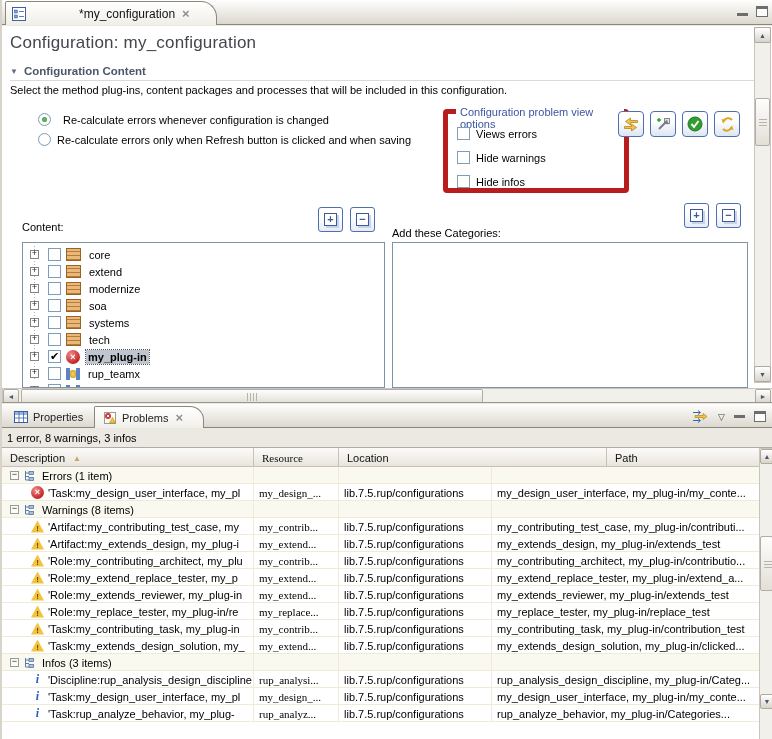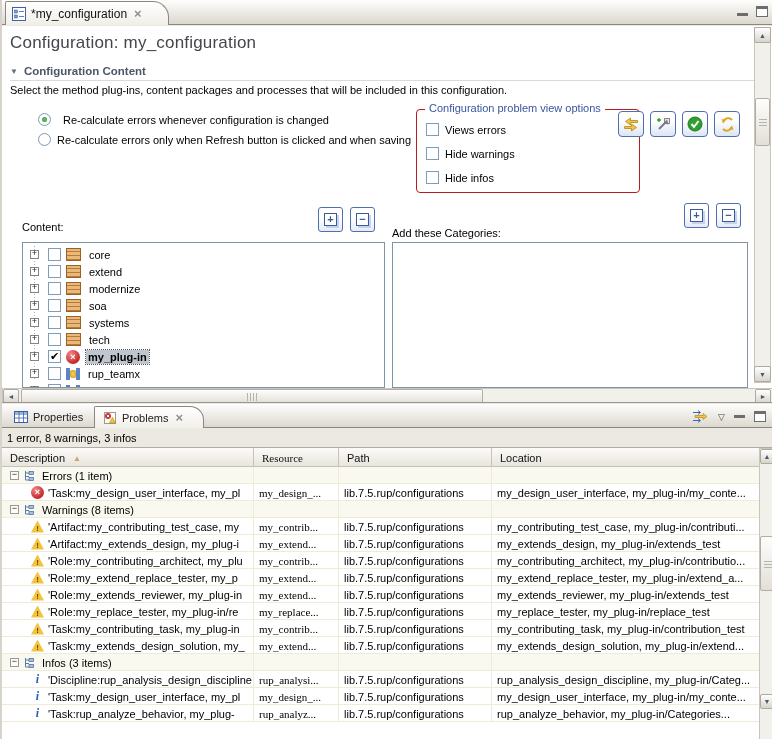--- a/index.html
+++ b/index.html
@@ -5,21 +5,21 @@
   * { box-sizing: border-box; margin: 0; padding: 0; }
   body { font-family: "Liberation Sans", sans-serif; font-size: 11px; color: #000; }
   .screen { position: relative; width: 772px; height: 739px; background: #ece9e2; overflow: hidden; border-left: 2px solid #d8d4cc; }
 
   
   .etabbar { position: absolute; left: 0; top: 0; width: 772px; height: 25px;
     background: linear-gradient(#fefefd, #dcd8cf); border-bottom: 1px solid #8a8781; }
   .etab { position: absolute; left: 3px; top: 1px; height: 24px; padding: 0 26px 0 6px;
     background: linear-gradient(#ffffff, #f0eee8); border: 1px solid #8a8781; border-bottom: none;
     border-radius: 2px 16px 0 0; display: flex; align-items: center; gap: 5px; }
-  .etab .tlabel { font-size: 12px; color: #111; }
+  .etab .tlabel { font-size: 12px; color: #111; margin-left: 48px; }
   .tclose { font: bold 13px "Liberation Sans", sans-serif; color: #8f8f8f; margin-left: 2px; cursor: default; }
   .winbtns { position: absolute; right: 6px; top: 6px; display: flex; gap: 8px; align-items: center; }
   .minico { width: 11px; height: 3px; background: #6d6d6d; margin-top: 6px; }
   .maxico { width: 12px; height: 11px; border: 1px solid #6d6d6d; border-top: 3px solid #6d6d6d; background: #fdfdfd; }
 
   
   .eform { position: absolute; left: 0; top: 26px; width: 772px; height: 380px; background: #ffffff; }
   .form-title { position: absolute; left: 8px; top: 7px; font-size: 17px; color: #45464c; letter-spacing: .2px; }
   .sec-hdr { position: absolute; left: 8px; top: 39px; width: 756px; border-bottom: 1px solid #dedad2; padding-bottom: 3px;
     display: flex; align-items: center; gap: 6px; }
@@ -28,22 +28,22 @@
   .sec-desc { position: absolute; left: 8px; top: 58px; color: #000; }
 
   
   .radio-row { position: absolute; left: 36px; display: flex; align-items: center; gap: 6px; }
   .radio { width: 13px; height: 13px; border: 1px solid #7f9db9; border-radius: 50%;
     background: radial-gradient(#ffffff 55%, #e8ecef); position: relative; }
   .radio.sel::after { content: ""; position: absolute; left: 3px; top: 3px; width: 5px; height: 5px;
     border-radius: 50%; background: radial-gradient(#6cc46c, #2e8f2e); }
 
   
-  .groupbox { position: absolute; left: 414px; top: 83px; width: 224px; height: 84px;
-    border: 1px solid #b91c1c; border-radius: 4px; }
+  .groupbox { position: absolute; left: 441px; top: 83px; width: 186px; height: 84px;
+    border: 5px solid #b91c1c; border-radius: 4px; }
   .grouplabel { position: absolute; left: 8px; top: -8px; background: #fff; padding: 0 4px; color: #3a55a0; }
   .cbrow { position: absolute; left: 9px; display: flex; align-items: center; gap: 6px; }
   .cbox { width: 13px; height: 13px; border: 1px solid #7f9db9; background: #fff;
     display: flex; align-items: center; justify-content: center; }
 
   
   .tbtn { position: absolute; top: 85px; width: 26px; height: 26px; border: 1px solid #4f6fae; border-radius: 4px;
     background: linear-gradient(#ffffff 35%, #dde5f4); display: flex; align-items: center; justify-content: center; }
 
   
@@ -352,22 +352,22 @@
 
     <div class="pstatus">1 error, 8 warnings, 3 infos</div>
 
     <div class="ptable">
       <div class="phead">
         <div class="hcell c-desc">
           <span>Description</span>
           <span class="sort">▲</span>
         </div>
         <div class="hcell c-res">Resource</div>
+        <div class="hcell c-loc">Location</div>
         <div class="hcell c-path">Path</div>
-        <div class="hcell c-loc">Location</div>
         <div class="hcell" style="width:14px; padding:0;"></div>
       </div>
 
       <div class="prow group" style="top:19px;">
         <div class="pcell c-desc">
             <span class="gexp">−</span>
             <svg width="13" height="13">
               <path d="M2.5 2 V11 M2.5 4 H6 M2.5 7.5 H6 M2.5 11 H6" stroke="#5a7ab0" fill="none"></path>
               <rect x="6" y="2.5" width="4.5" height="3" fill="#a8c0e0" stroke="#44669c" stroke-width="0.7"></rect>
               <rect x="6" y="8.5" width="4.5" height="3" fill="#a8c0e0" stroke="#44669c" stroke-width="0.7"></rect>
@@ -464,21 +464,21 @@
         <div class="pcell c-path">lib.7.5.rup/configurations</div>
         <div class="pcell c-loc">my_contributing_task, my_plug-in/contribution_test</div>
       </div>
       <div class="prow" style="top:189px;">
         <div class="pcell c-desc">
             <span class="sicon warn-b">!</span>
             <span>'Task:my_extends_design_solution, my_</span>
           </div>
         <div class="pcell c-res">my_extend...</div>
         <div class="pcell c-path">lib.7.5.rup/configurations</div>
-        <div class="pcell c-loc">my_extends_design_solution, my_plug-in/extend...</div>
+        <div class="pcell c-loc">my_extends_design_solution, my_plug-in/clicked...</div>
       </div>
       <div class="prow group" style="top:206px;">
         <div class="pcell c-desc">
             <span class="gexp">−</span>
             <svg width="13" height="13">
               <path d="M2.5 2 V11 M2.5 4 H6 M2.5 7.5 H6 M2.5 11 H6" stroke="#5a7ab0" fill="none"></path>
               <rect x="6" y="2.5" width="4.5" height="3" fill="#a8c0e0" stroke="#44669c" stroke-width="0.7"></rect>
               <rect x="6" y="8.5" width="4.5" height="3" fill="#a8c0e0" stroke="#44669c" stroke-width="0.7"></rect>
             </svg>
             <span class="gtext">Infos (3 items)</span>

